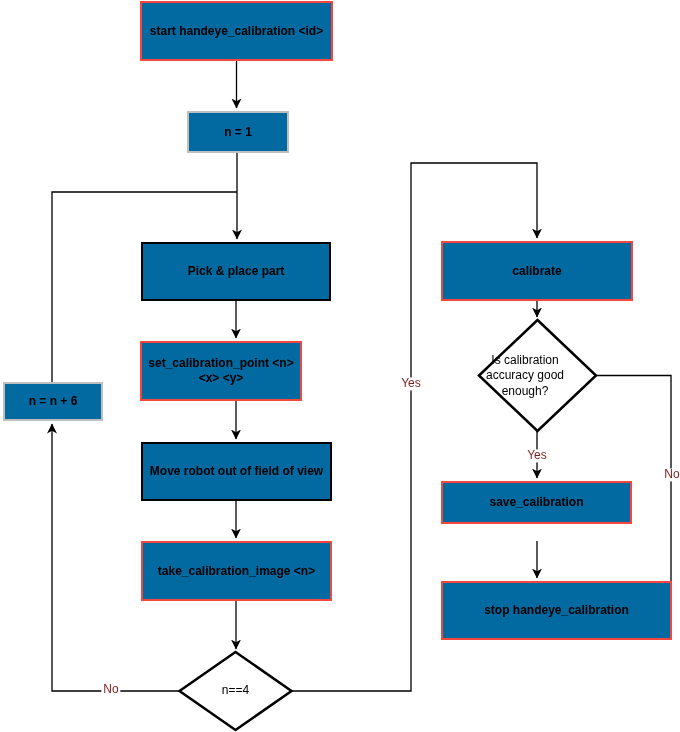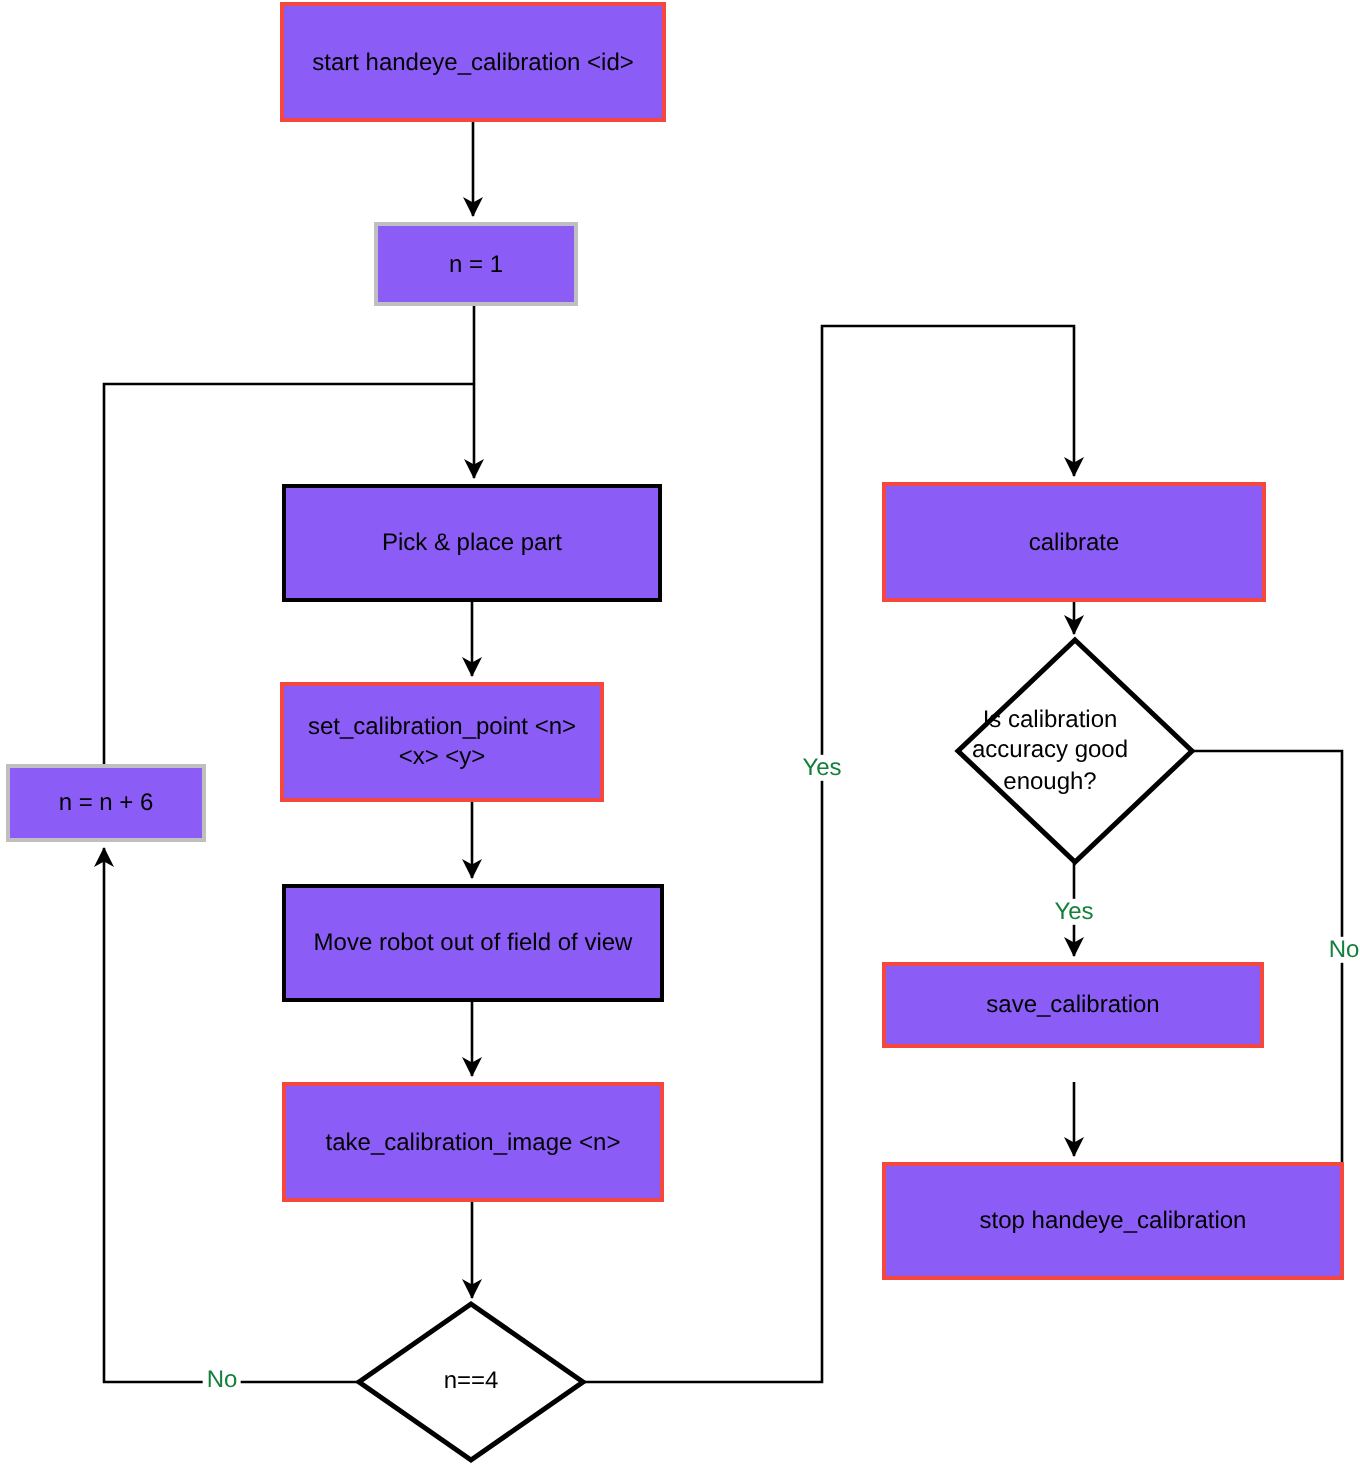--- a/index.html
+++ b/index.html
@@ -12,42 +12,43 @@
   body{font-family:"Liberation Sans", sans-serif;}
   #canvas{
     position:relative;
     width:680px;height:732px;
     background:#ffffff;
     overflow:hidden;
   }
   #wires{position:absolute;left:0;top:0;width:680px;height:732px;}
   .node{
     position:absolute;
-    background:#8b5cf6;
+    background:#0369a1;
     display:flex;align-items:center;justify-content:center;
     text-align:center;
     font-size:12px;color:#000;
     line-height:1.25;
     padding:2px 6px;
+    font-weight:bold;
   }
   .node.red{border:2px solid var(--red);}
   .node.black{border:2px solid var(--black);}
   .node.gray{border:2px solid var(--gray);}
   .diamond-label{
     position:absolute;
     transform:translate(-50%,-50%);
     text-align:center;
     font-size:12px;color:#000;
     line-height:1.3;
   }
   .edge-label{
     position:absolute;
     transform:translate(-50%,-50%);
     background:#ffffff;
-    font-size:12px;color:#15803d;
+    font-size:12px;color:#7f1d1d;
     padding:0 2px;
     line-height:1.1;
   }
 </style>
 </head>
 <body>
 
 <div id="canvas">
 
   <svg id="wires" viewBox="0 0 680 732" xmlns="http://www.w3.org/2000/svg">

